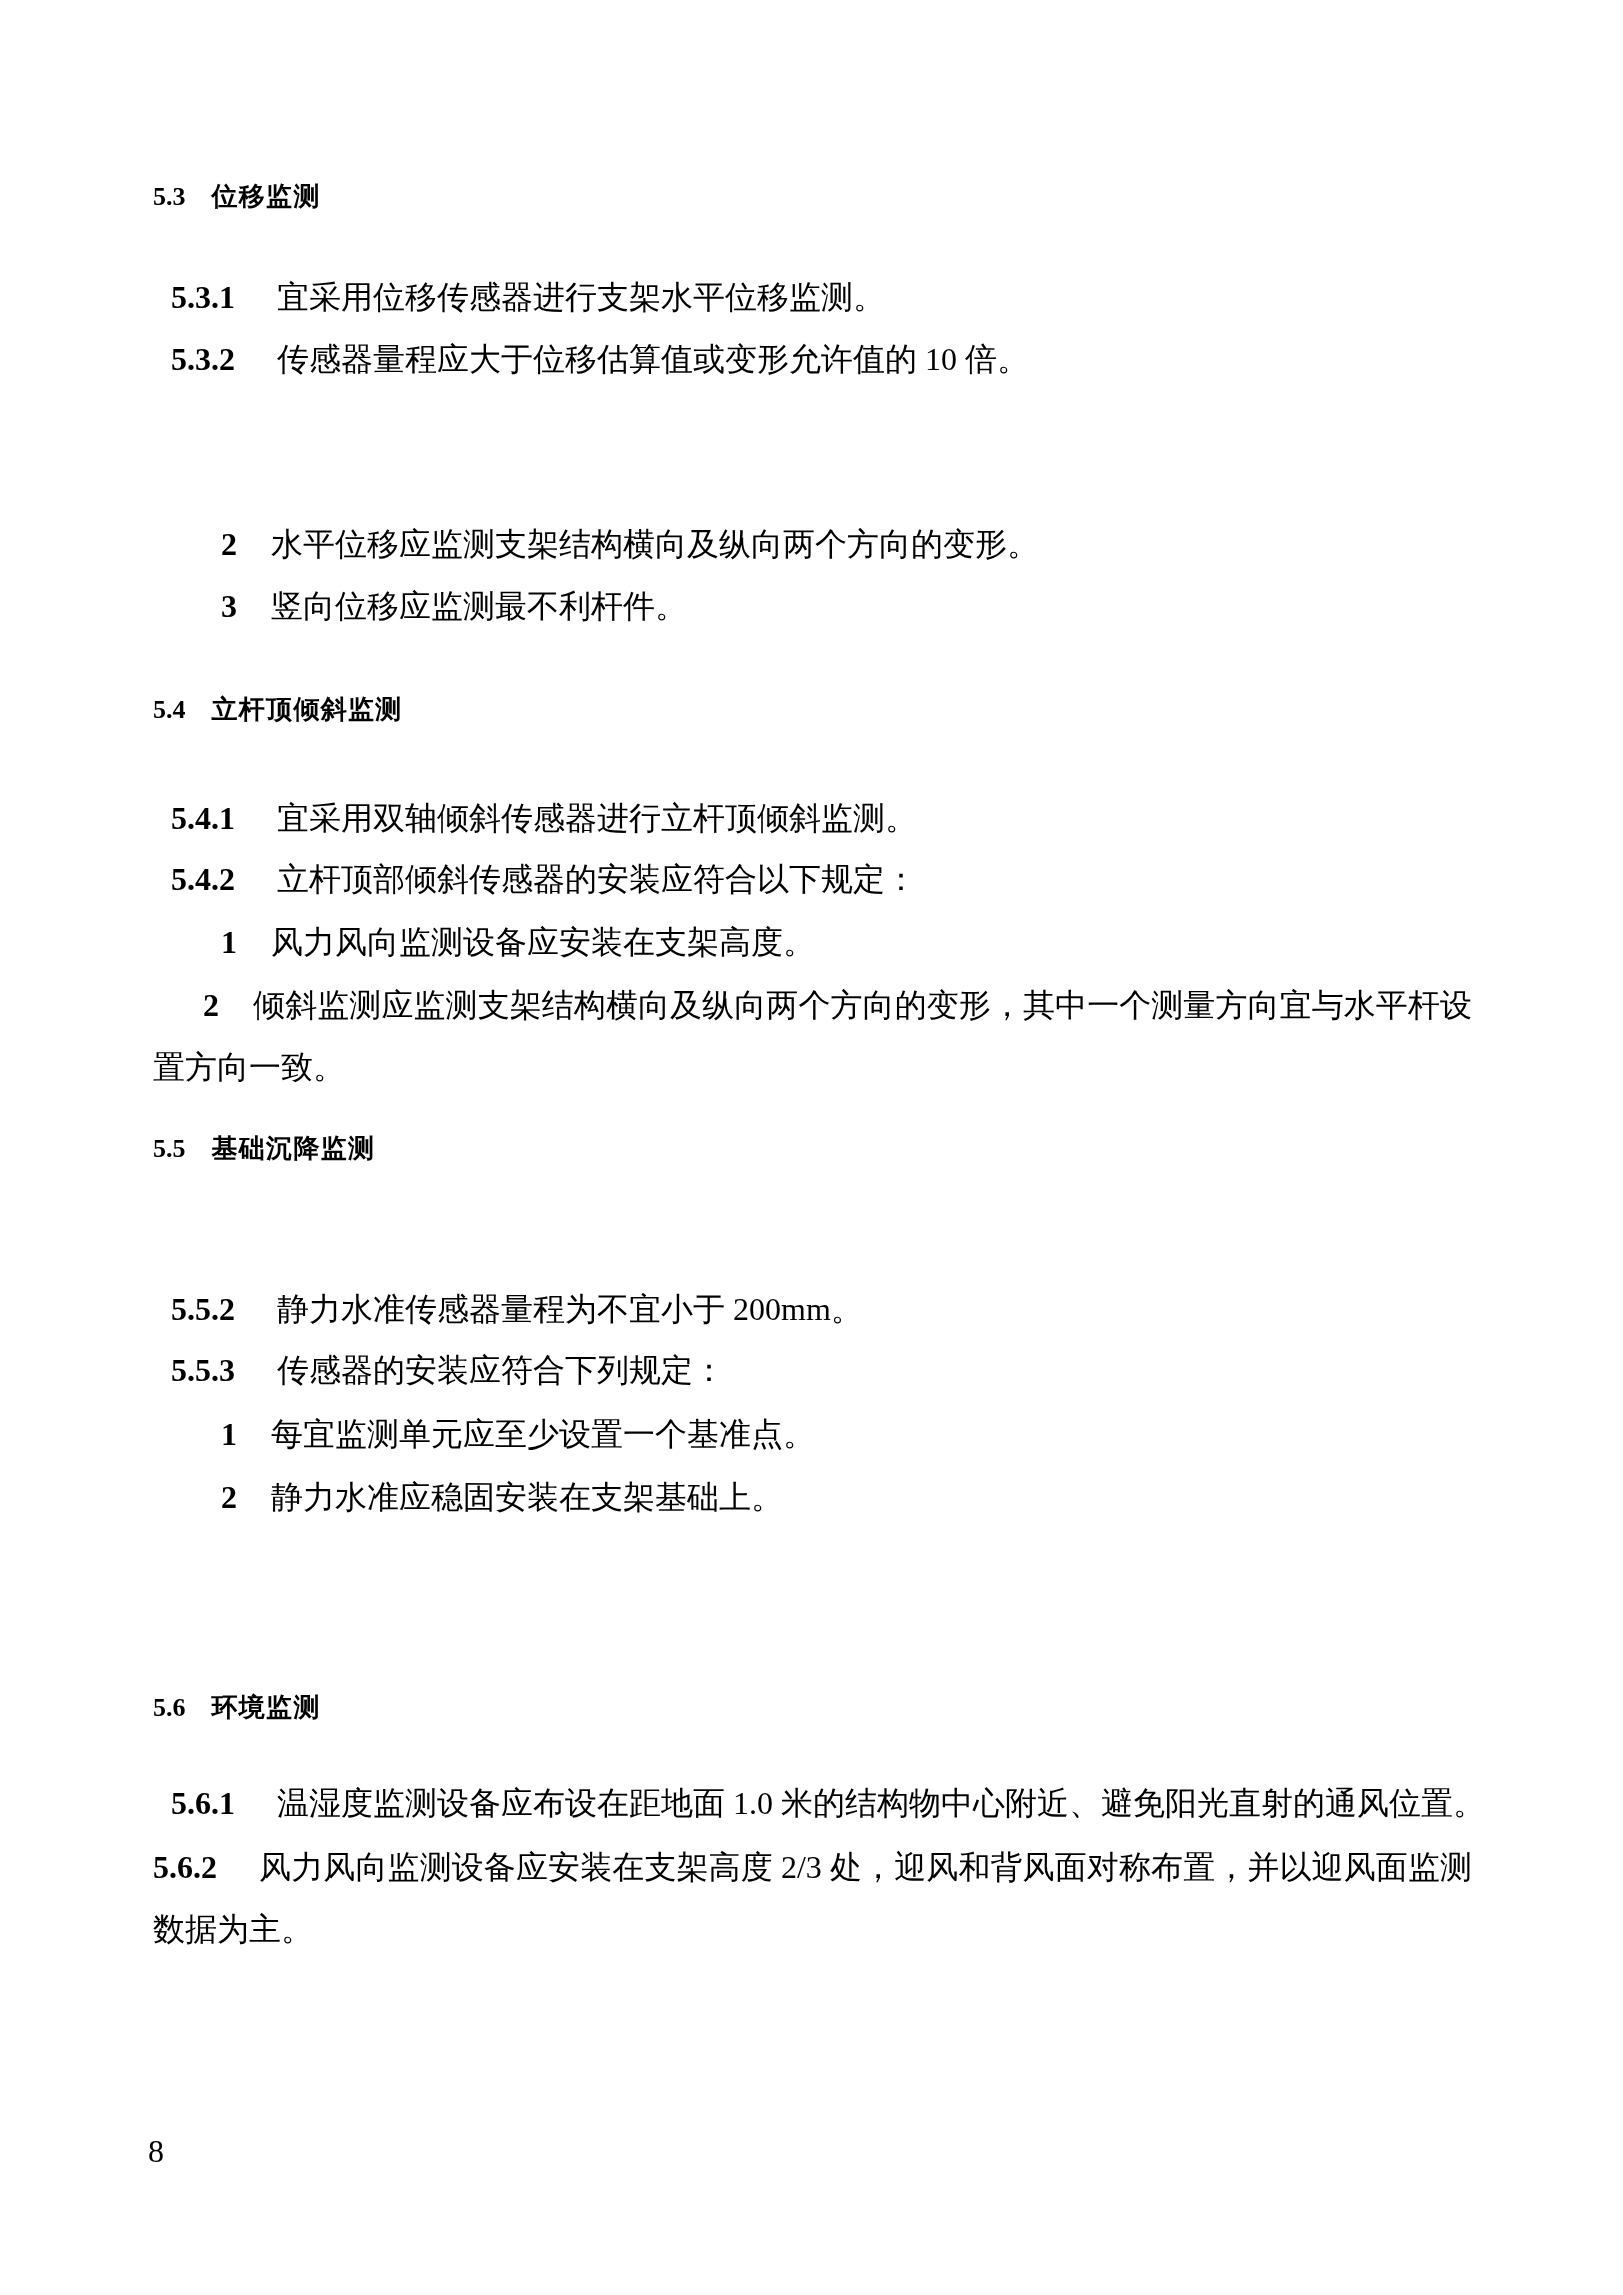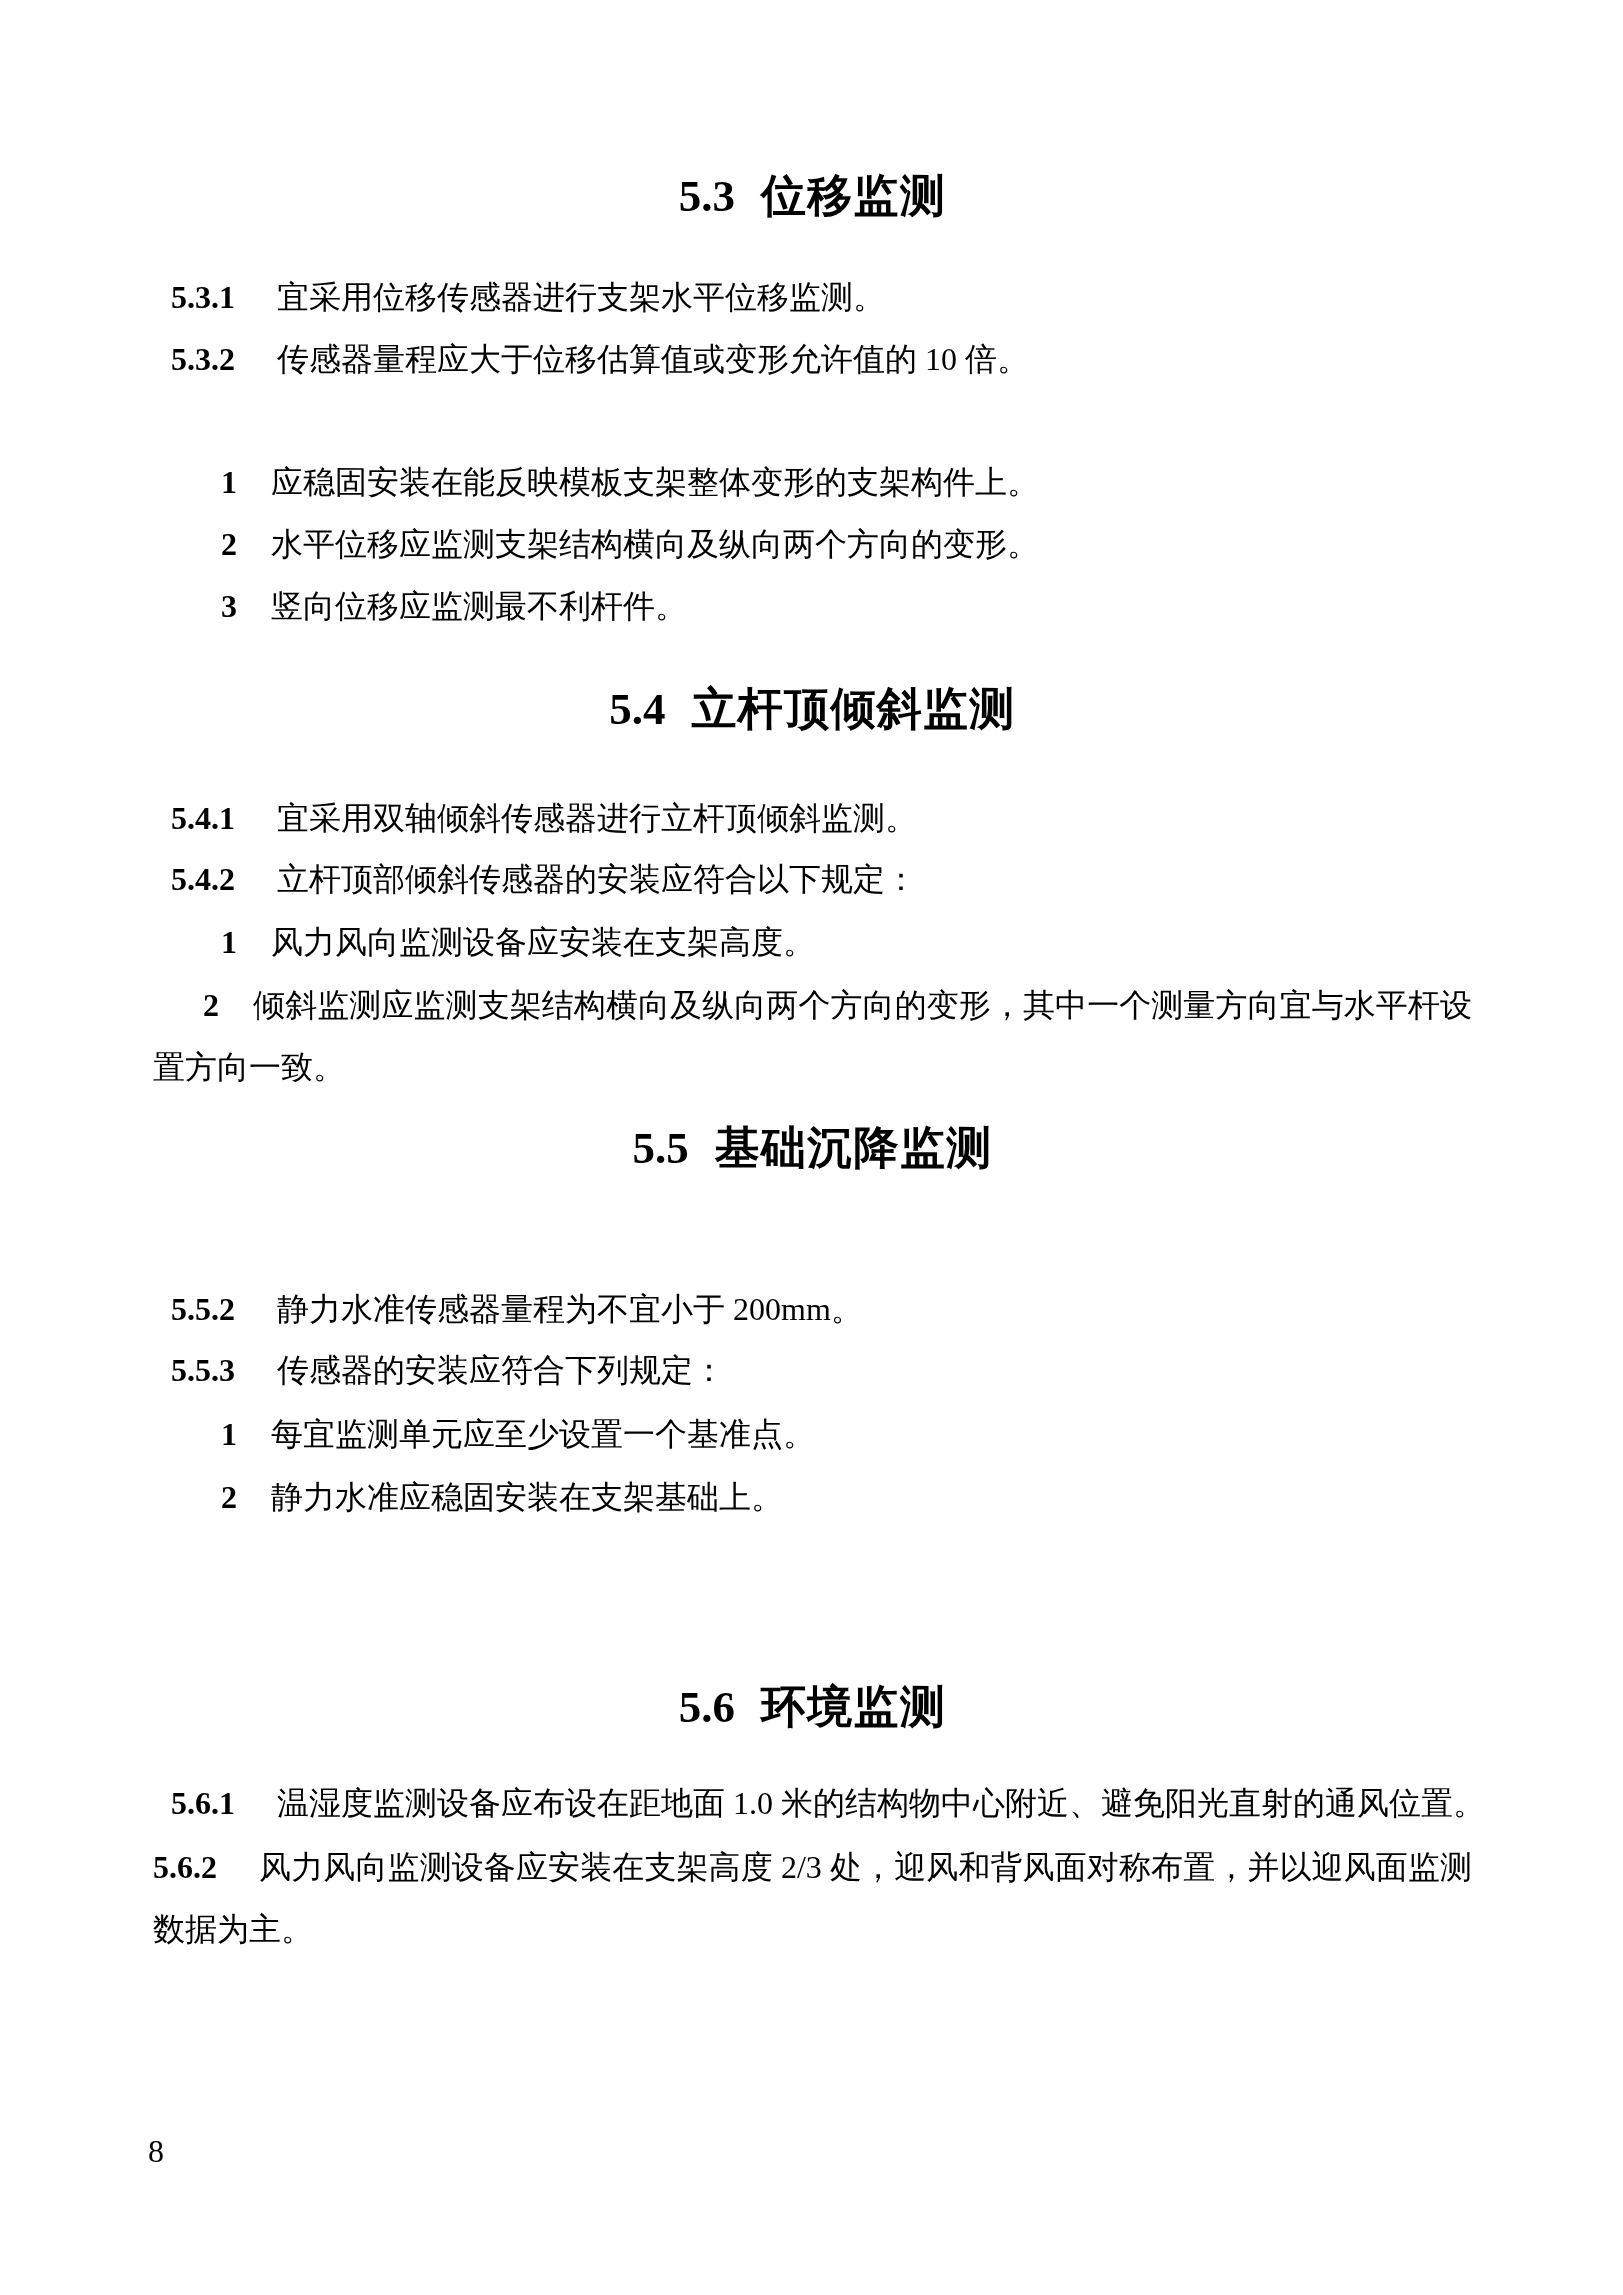--- a/index.html
+++ b/index.html
@@ -15,24 +15,24 @@
     color: #000000;
     font-family: "Liberation Serif", "DejaVu Serif", serif;
     overflow: hidden;
   }
   .block {
     position: absolute;
     left: 153px;
     width: 1319px;
   }
   .heading {
-    font-size: 45px;
+    font-size: 26px;
     font-weight: bold;
     line-height: 45px;
-    text-align: center;
+    text-align: left;
     white-space: nowrap;
     letter-spacing: 1.3px;
   }
   .h-num {
     margin-right: 26px;
     letter-spacing: 0;
   }
   .clause, .item {
     font-size: 32px;
     line-height: 62px;
@@ -82,23 +82,20 @@
 
   <div class="block clause oneline" style="top:266px">
     <span class="c-label">5.3.1</span><span class="c-text">宜采用位移传感器进行支架水平位移监测。</span>
   </div>
 
   <div class="block clause oneline" style="top:328px">
     <span class="c-label">5.3.2</span><span class="c-text">传感器量程应大于位移估算值或变形允许值的 10 倍。</span>
   </div>
 
 
-  <div class="block item oneline" style="top:451px">
-    <span class="i-num">1</span><span class="i-text">应稳固安装在能反映模板支架整体变形的支架构件上。</span>
-  </div>
 
   <div class="block item oneline" style="top:513px">
     <span class="i-num">2</span><span class="i-text">水平位移应监测支架结构横向及纵向两个方向的变形。</span>
   </div>
 
   <div class="block item oneline" style="top:575px">
     <span class="i-num">3</span><span class="i-text">竖向位移应监测最不利杆件。</span>
   </div>
 
   <div class="block heading" style="top:687px">

